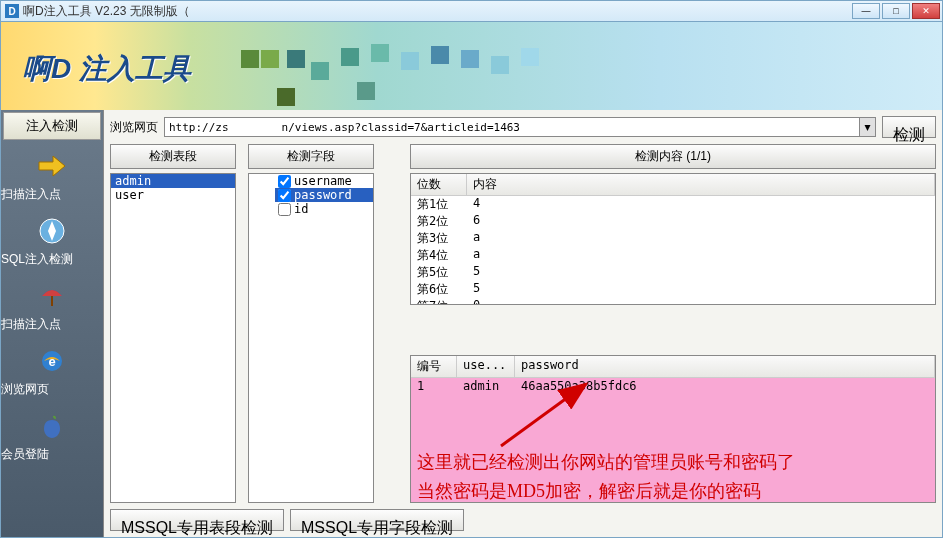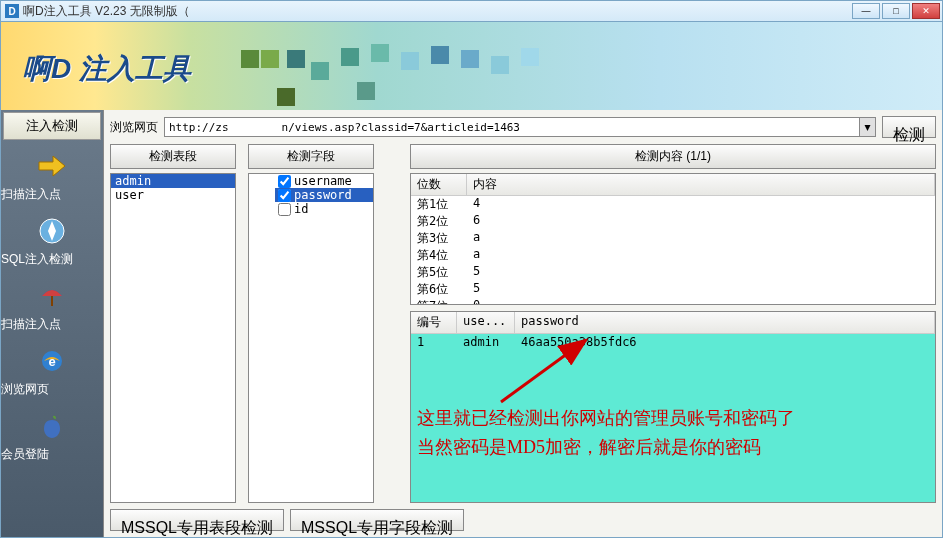--- a/index.html
+++ b/index.html
@@ -52,21 +52,21 @@
 .col3-inner { display: flex; flex-direction: column; gap: 6px; flex: 1; min-height: 0; }
 .grid { border: 1px solid #888; background: #fff; font-family: monospace; font-size: 12px; }
 .grid-head { display: flex; background: linear-gradient(to bottom,#fafafa,#e8e8e4); border-bottom: 1px solid #ccc; }
 .grid-head > div { padding: 2px 6px; border-right: 1px solid #ccc; }
 .grid-body { max-height: 108px; overflow-y: scroll; }
 .grid-row { display: flex; }
 .grid-row > div { padding: 0 6px; }
 .c-pos { width: 56px; }
 .c-val { flex: 1; }
 
-.grid2 { border: 1px solid #888; background: #5eead4; font-family: monospace; font-size: 12px; flex: 1; position: relative; min-height: 0; }
+.grid2 { border: 1px solid #888; background: #f9a8d4; font-family: monospace; font-size: 12px; flex: 1; position: relative; min-height: 0; margin-top: 44px; }
 .grid2-head { display: flex; background: linear-gradient(to bottom,#fafafa,#e8e8e4); border-bottom: 1px solid #ccc; }
 .grid2-head > div { padding: 2px 6px; border-right: 1px solid #ccc; }
 .grid2-body .grid-row > div { padding: 1px 6px; }
 .c-id { width: 46px; }
 .c-user { width: 58px; }
 .c-pass { flex: 1; }
 
 .annot { position: absolute; color: #d00000; font-size: 18px; font-family: "SimSun"; font-weight: normal; line-height: 1.6; pointer-events: none; }
 .arrow-svg { position: absolute; pointer-events: none; }
 

